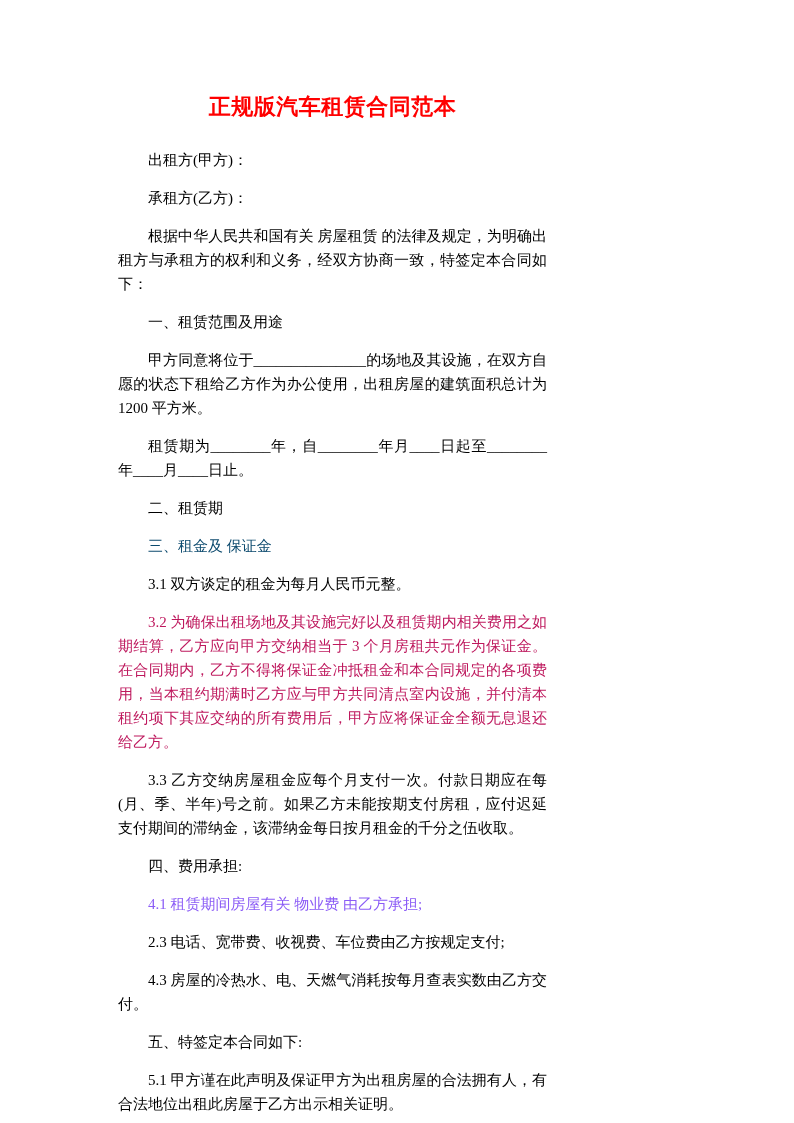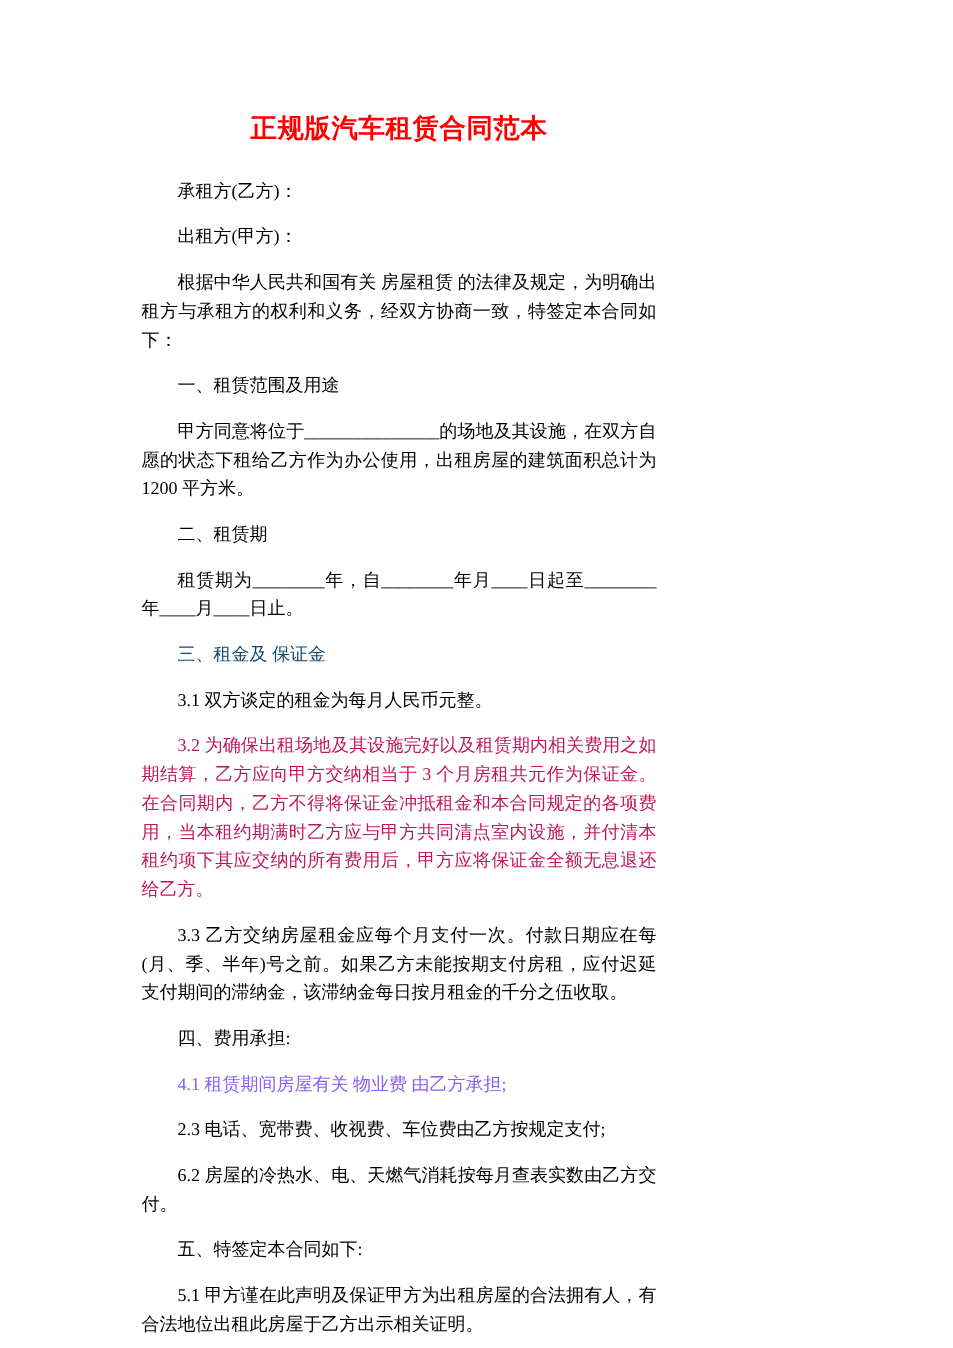--- a/index.html
+++ b/index.html
@@ -36,30 +36,30 @@
     text-align: justify;
     word-break: break-all;
   }
 </style>
 </head>
 <body>
 
 <div class="page">
   <h1 class="doc-title" style="color: rgb(255, 0, 0);">正规版汽车租赁合同范本</h1>
 
+  <p class="para" style="color: rgb(0, 0, 0);">出租方(甲方)：</p>
   <p class="para" style="color: rgb(0, 0, 0);">承租方(乙方)：</p>
-  <p class="para" style="color: rgb(0, 0, 0);">出租方(甲方)：</p>
   <p class="para" style="color: rgb(0, 0, 0);">根据中华人民共和国有关 房屋租赁 的法律及规定，为明确出租方与承租方的权利和义务，经双方协商一致，特签定本合同如下：</p>
   <p class="para" style="color: rgb(0, 0, 0);">一、租赁范围及用途</p>
   <p class="para" style="color: rgb(0, 0, 0);">甲方同意将位于_______________的场地及其设施，在双方自愿的状态下租给乙方作为办公使用，出租房屋的建筑面积总计为 1200 平方米。</p>
+  <p class="para" style="color: rgb(0, 0, 0);">租赁期为________年，自________年月____日起至________年____月____日止。</p>
   <p class="para" style="color: rgb(0, 0, 0);">二、租赁期</p>
-  <p class="para" style="color: rgb(0, 0, 0);">租赁期为________年，自________年月____日起至________年____月____日止。</p>
   <p class="para" style="color: #0c4a6e;">三、租金及 保证金</p>
   <p class="para" style="color: rgb(0, 0, 0);">3.1 双方谈定的租金为每月人民币元整。</p>
   <p class="para" style="color: #be185d;">3.2 为确保出租场地及其设施完好以及租赁期内相关费用之如期结算，乙方应向甲方交纳相当于 3 个月房租共元作为保证金。在合同期内，乙方不得将保证金冲抵租金和本合同规定的各项费用，当本租约期满时乙方应与甲方共同清点室内设施，并付清本租约项下其应交纳的所有费用后，甲方应将保证金全额无息退还给乙方。</p>
   <p class="para" style="color: rgb(0, 0, 0);">3.3 乙方交纳房屋租金应每个月支付一次。付款日期应在每(月、季、半年)号之前。如果乙方未能按期支付房租，应付迟延支付期间的滞纳金，该滞纳金每日按月租金的千分之伍收取。</p>
   <p class="para" style="color: rgb(0, 0, 0);">四、费用承担:</p>
   <p class="para" style="color: #8b5cf6;">4.1 租赁期间房屋有关 物业费 由乙方承担;</p>
   <p class="para" style="color: rgb(0, 0, 0);">2.3 电话、宽带费、收视费、车位费由乙方按规定支付;</p>
-  <p class="para" style="color: rgb(0, 0, 0);">6.2 房屋的冷热水、电、天燃气消耗按每月查表实数由乙方交付。</p>
+  <p class="para" style="color: rgb(0, 0, 0);">4.3 房屋的冷热水、电、天燃气消耗按每月查表实数由乙方交付。</p>
   <p class="para" style="color: rgb(0, 0, 0);">五、特签定本合同如下:</p>
   <p class="para" style="color: rgb(0, 0, 0);">5.1 甲方谨在此声明及保证甲方为出租房屋的合法拥有人，有合法地位出租此房屋于乙方出示相关证明。</p>
 </div>
 
 </body></html>

